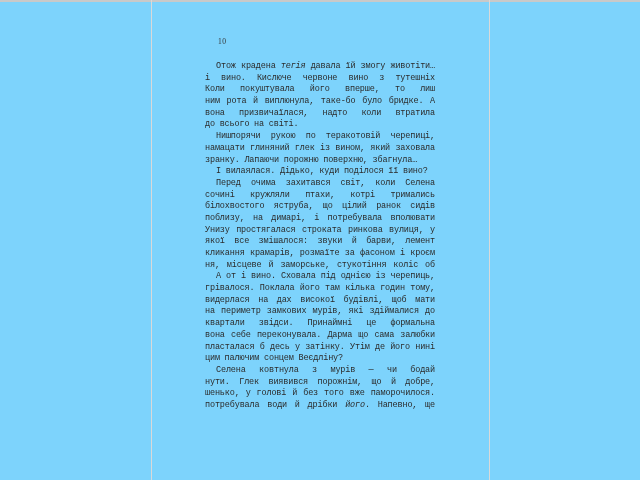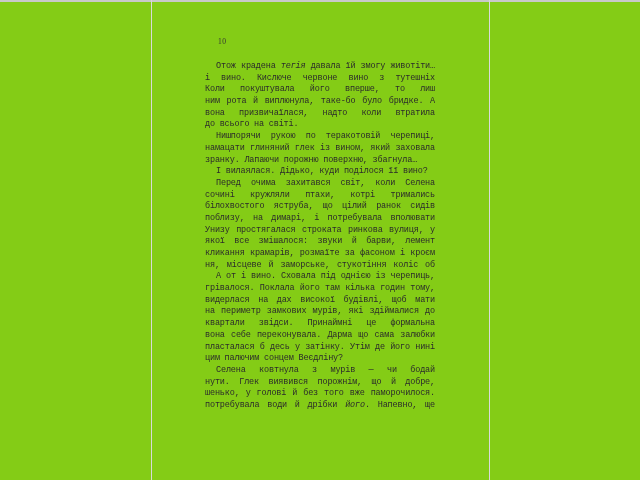--- a/index.html
+++ b/index.html
@@ -2,21 +2,21 @@
 <html><head>
 <meta charset="utf-8">
 <style>
   html,body{margin:0;padding:0;}
   body{
     width:640px;height:480px;
     background:#ffffff;
     font-family:"Liberation Serif","DejaVu Serif",serif;
     position:relative;overflow:hidden;
   }
-  .scan{position:absolute;inset:0;background:#84cc16;}
+  .scan{position:absolute;inset:0;background:#7dd3fc;}
   .top-rule{
     position:absolute;top:0;left:0;width:640px;height:2px;
     background:#c9c9c9;
   }
   .page-edge{
     position:absolute;top:0;bottom:0;width:1px;
     background:#d9d9d9;
   }
   .page-edge.left{left:151px;}
   .page-edge.right{left:489px;}

